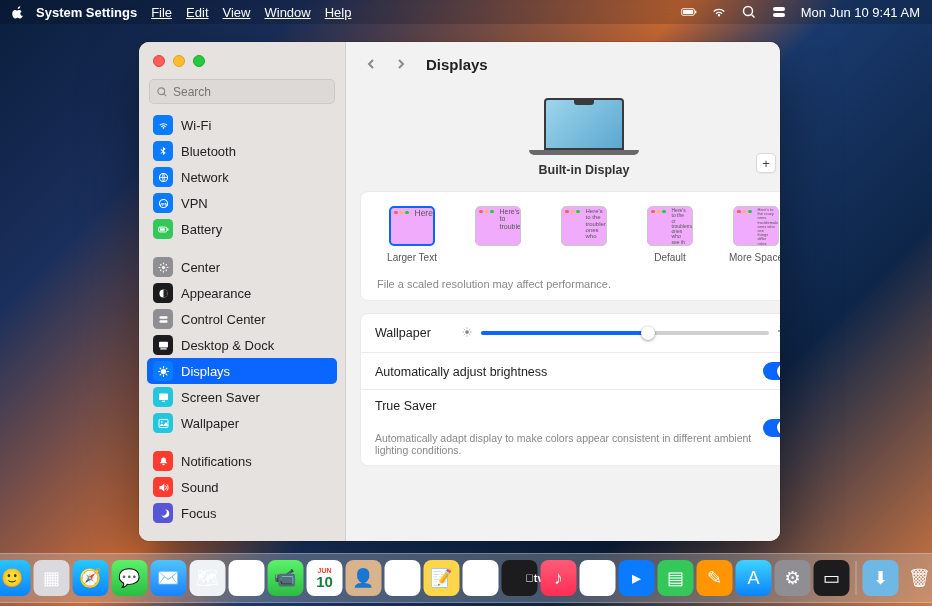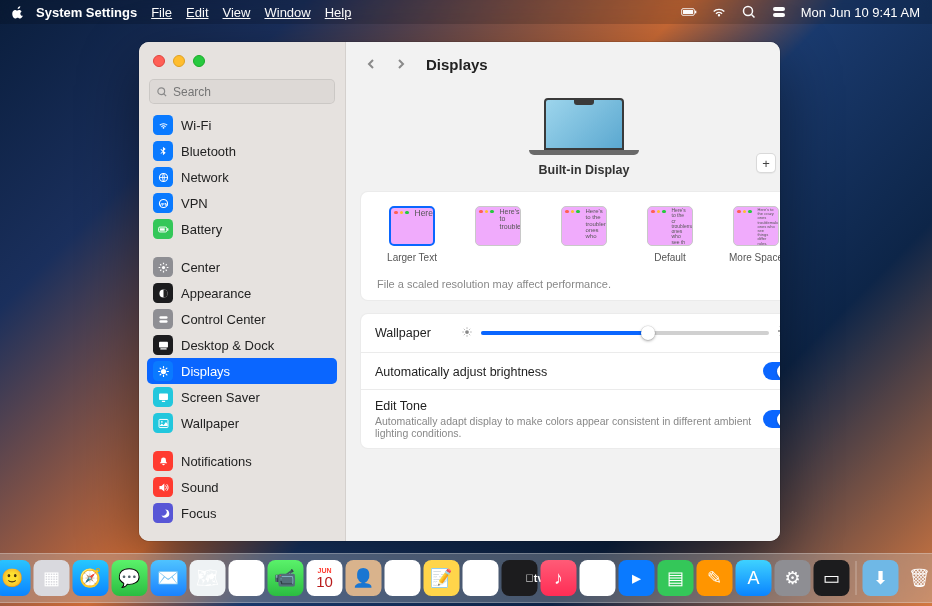--- a/index.html
+++ b/index.html
@@ -62,21 +62,21 @@
 .thumb-bar .r { background: #ff5f56; } .thumb-bar .y { background: #ffbd2e; } .thumb-bar .g { background: #27c93f; }
 .thumb-body { flex:1; padding: 1px 3px; color:#555; overflow:hidden; line-height:1.05; }
 .s1 .thumb-body{font-size:8.5px;} .s2 .thumb-body{font-size:7px;} .s3 .thumb-body{font-size:6px;} .s4 .thumb-body{font-size:5px;} .s5 .thumb-body{font-size:4px;}
 .scale-label { font-size: 10px; color: #555; margin-top: 6px; text-align:center; height:12px; }
 .scale-note { font-size: 11px; color: #888; margin-top: 14px; }
 
 .panel2 { margin: 12px 14px 0; background: #fff; border-radius: 8px; border: 0.5px solid rgba(0,0,0,0.08); }
 .row { display: flex; align-items: center; padding: 9px 14px; border-bottom: 0.5px solid rgba(0,0,0,0.08); }
 .row:last-child { border-bottom: none; }
 .row-label { font-size: 12.5px; color: #222; }
-.row-desc { font-size: 10.5px; color: #888; margin-top: 2px; }
+.row-desc { font-size: 10.5px; color: #888; margin-top: 19px; }
 .row-main { flex: 1; }
 .slider-wrap { flex: 1; display: flex; align-items: center; gap: 8px; margin-left: 30px; }
 .sun-small, .sun-large { color: #888; }
 .sun-small svg { width: 12px; height: 12px; } .sun-large svg { width: 16px; height: 16px; }
 .slider { flex: 1; height: 4px; background: #d0d0d0; border-radius: 2px; position: relative; }
 .slider-fill { position: absolute; left: 0; top: 0; bottom: 0; background: #0a66ff; border-radius: 2px; }
 .slider-knob { position: absolute; top: 50%; width: 14px; height: 14px; background: #fff; border-radius: 50%; transform: translate(-50%, -50%); box-shadow: 0 1px 3px rgba(0,0,0,0.35), 0 0 0 0.5px rgba(0,0,0,0.1); }
 .toggle { width: 30px; height: 18px; background: #0a66ff; border-radius: 9px; position: relative; cursor: default; }
 .toggle::after { content: ""; position: absolute; right: 1.5px; top: 1.5px; width: 15px; height: 15px; background: #fff; border-radius: 50%; box-shadow: 0 1px 2px rgba(0,0,0,0.3); }
 
@@ -390,41 +390,41 @@
                 </g>
               </svg></span>
         </div>
       </div>
       <div class="row">
         <div class="row-main"><span class="row-label">Automatically adjust brightness</span></div>
         <div class="toggle"></div>
       </div>
       <div class="row">
         <div class="row-main">
-          <div class="row-label">Edit Tone</div>
+          <div class="row-label">True Saver</div>
           <div class="row-desc">Automatically adapt display to make colors appear consistent in different ambient lighting conditions.</div>
         </div>
         <div class="toggle"></div>
       </div>
     </div>
   </div>
 </div>
 
 <div class="dock" id="dock">
     <div class="dock-item" style="background: linear-gradient(rgb(42, 195, 255), rgb(10, 132, 255));">🙂</div>
     <div class="dock-item" style="background: rgb(217, 217, 222);">▦</div>
     <div class="dock-item" style="background: linear-gradient(rgb(38, 200, 255), rgb(10, 132, 255));">🧭</div>
     <div class="dock-item" style="background: linear-gradient(rgb(90, 242, 106), rgb(43, 189, 65));">💬</div>
     <div class="dock-item" style="background: linear-gradient(rgb(79, 195, 255), rgb(26, 130, 255));">✉️</div>
     <div class="dock-item" style="background: rgb(238, 242, 244);">🗺</div>
     <div class="dock-item" style="background: rgb(255, 255, 255);">✿</div>
     <div class="dock-item" style="background: linear-gradient(rgb(90, 242, 106), rgb(43, 189, 65));">📹</div>
     <div class="dock-item" style="background: rgb(255, 255, 255); flex-direction: column; font-size: 7px; color: rgb(255, 59, 48);">
       <div style="font-weight:700">JUN</div>
-      <div style="color:#b91c1c;font-size:15px;font-weight:400;line-height:1">10</div>
+      <div style="color:#15803d;font-size:15px;font-weight:700;line-height:1">10</div>
     </div>
     <div class="dock-item" style="background: rgb(217, 179, 140);">👤</div>
     <div class="dock-item" style="background: rgb(255, 255, 255);">☑</div>
     <div class="dock-item" style="background: rgb(255, 213, 74);">📝</div>
     <div class="dock-item" style="background: rgb(255, 255, 255);">✎</div>
     <div class="dock-item" style="background: rgb(28, 28, 30); font-size: 11px; font-weight: 700; padding-left: 30px;">
       <span style="color:#fff">tv</span>
     </div>
     <div class="dock-item" style="background: linear-gradient(rgb(255, 91, 119), rgb(255, 45, 85));">♪</div>
     <div class="dock-item" style="background: rgb(255, 255, 255);">N</div>

